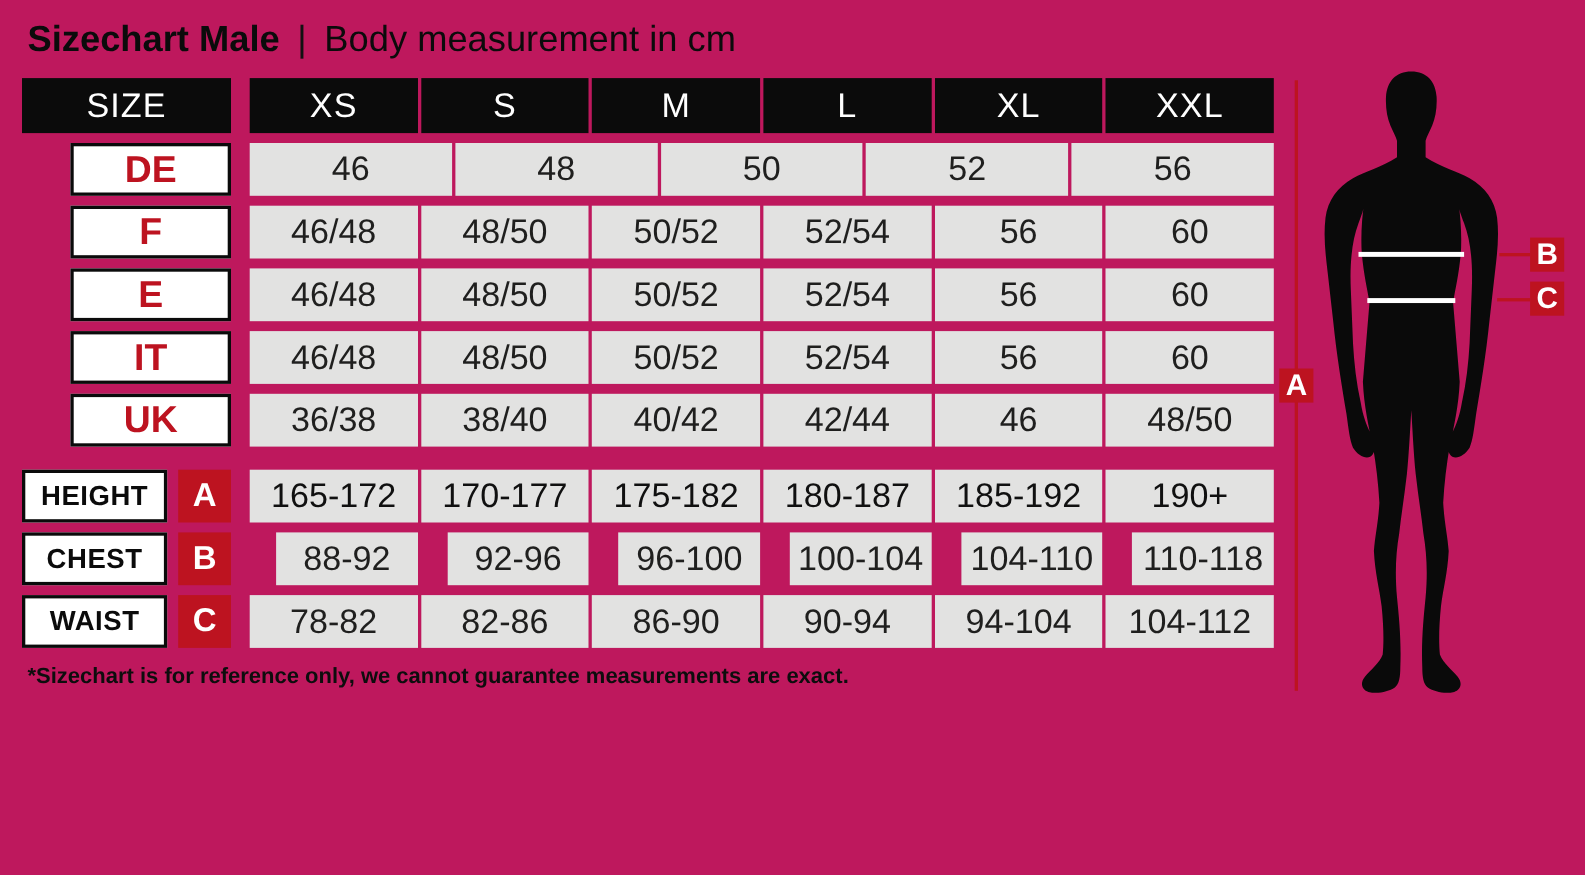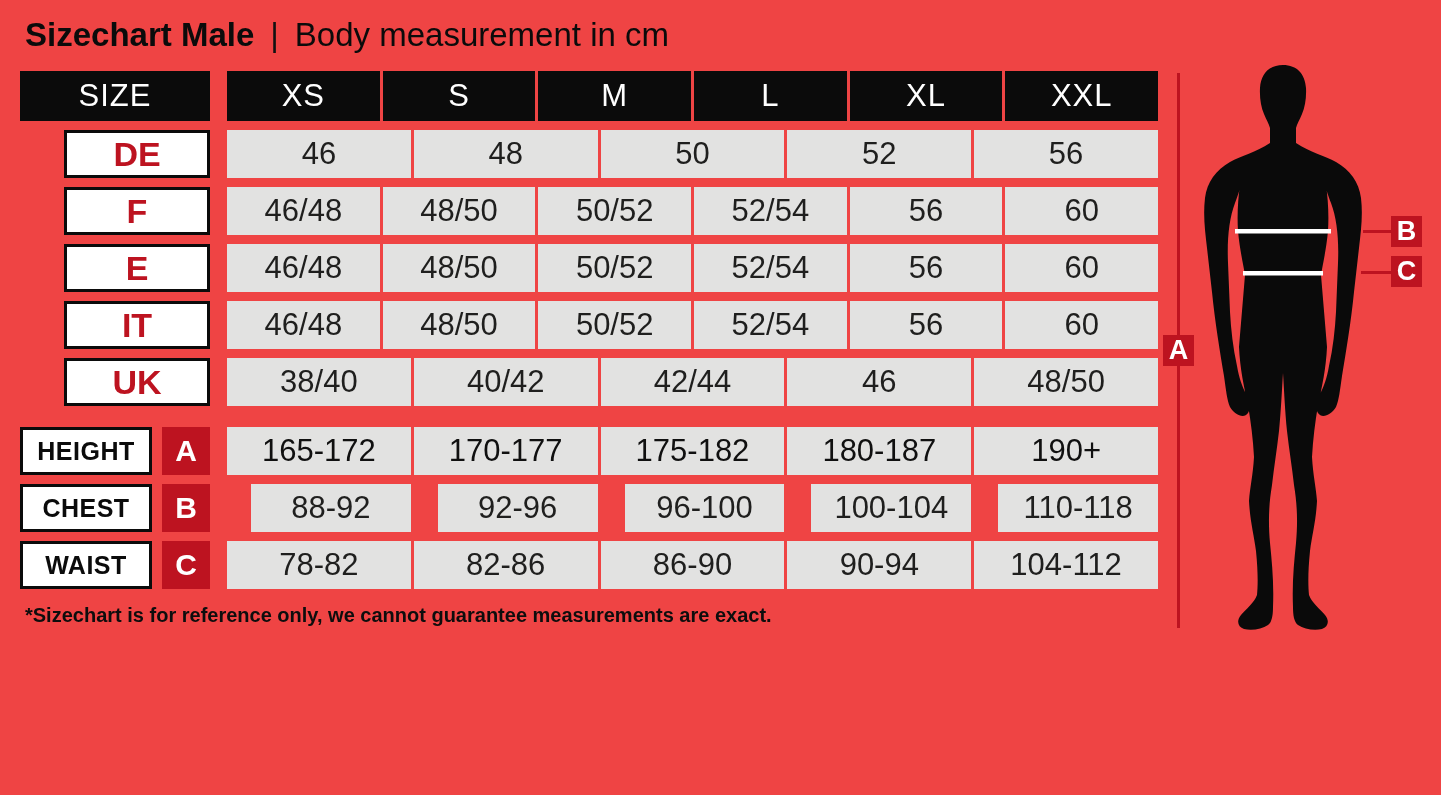--- a/index.html
+++ b/index.html
@@ -1,17 +1,17 @@
 <!DOCTYPE html>
 <html><head>
 <meta charset="utf-8">
 <style>
   html,body{margin:0;padding:0;background:#ffffff;}
   .sheet{
-    position:relative;width:1441px;height:795px;background:#ef4444;overflow:hidden;
+    position:relative;width:1441px;height:795px;background:#be185d;overflow:hidden;
     font-family:"Liberation Sans", sans-serif;color:#0b0b0b;
   }
   
   .title{position:absolute;left:25px;top:16px;font-size:33px;white-space:nowrap;}
   .t-bold{font-weight:bold;}
   .t-sep{margin:0 16px;font-weight:400;color:#111;}
   
   .row{position:absolute;left:20px;width:1138px;height:48px;display:flex;align-items:stretch;}
   .label-slot{width:190px;flex:0 0 190px;margin-right:14px;display:flex;}
   .cell{flex:1;display:flex;align-items:center;justify-content:center;margin-left:3px;}
@@ -107,57 +107,61 @@
         <div class="cell data-cell">48/50</div>
         <div class="cell data-cell">50/52</div>
         <div class="cell data-cell">52/54</div>
         <div class="cell data-cell">56</div>
         <div class="cell data-cell">60</div>
       </div>
       <div class="row" style="top: 358px;">
         <div class="label-slot">
           <div class="label-box red-label">UK</div>
         </div>
+        <div class="cell data-cell">36/38</div>
         <div class="cell data-cell">38/40</div>
         <div class="cell data-cell">40/42</div>
         <div class="cell data-cell">42/44</div>
         <div class="cell data-cell">46</div>
         <div class="cell data-cell">48/50</div>
       </div>
       <div class="row" style="top: 427px; text-align: center;">
         <div class="label-slot">
           <div class="measure-label">HEIGHT</div>
           <div class="marker-sq">A</div>
         </div>
         <div class="cell data-cell bold">165-172</div>
         <div class="cell data-cell bold">170-177</div>
         <div class="cell data-cell bold">175-182</div>
         <div class="cell data-cell bold">180-187</div>
+        <div class="cell data-cell bold">185-192</div>
         <div class="cell data-cell bold">190+</div>
       </div>
       <div class="row" style="top: 484px; gap: 24px;">
         <div class="label-slot">
           <div class="measure-label">CHEST</div>
           <div class="marker-sq">B</div>
         </div>
         <div class="cell data-cell">88-92</div>
         <div class="cell data-cell">92-96</div>
         <div class="cell data-cell">96-100</div>
         <div class="cell data-cell">100-104</div>
+        <div class="cell data-cell">104-110</div>
         <div class="cell data-cell">110-118</div>
       </div>
       <div class="row" style="top: 541px;">
         <div class="label-slot">
           <div class="measure-label">WAIST</div>
           <div class="marker-sq">C</div>
         </div>
         <div class="cell data-cell">78-82</div>
         <div class="cell data-cell">82-86</div>
         <div class="cell data-cell">86-90</div>
         <div class="cell data-cell">90-94</div>
+        <div class="cell data-cell">94-104</div>
         <div class="cell data-cell">104-112</div>
       </div>
     </div>
 
   <div class="footnote">*Sizechart is for reference only, we cannot guarantee measurements are exact.</div>
 
   <div class="fig-line" style="left:1177px;top:73px;width:3px;height:555px;"></div>
 
   <svg class="silhouette" width="170" height="567" viewBox="0 0 170 567">
     <path fill="#0a0a0a" d="

